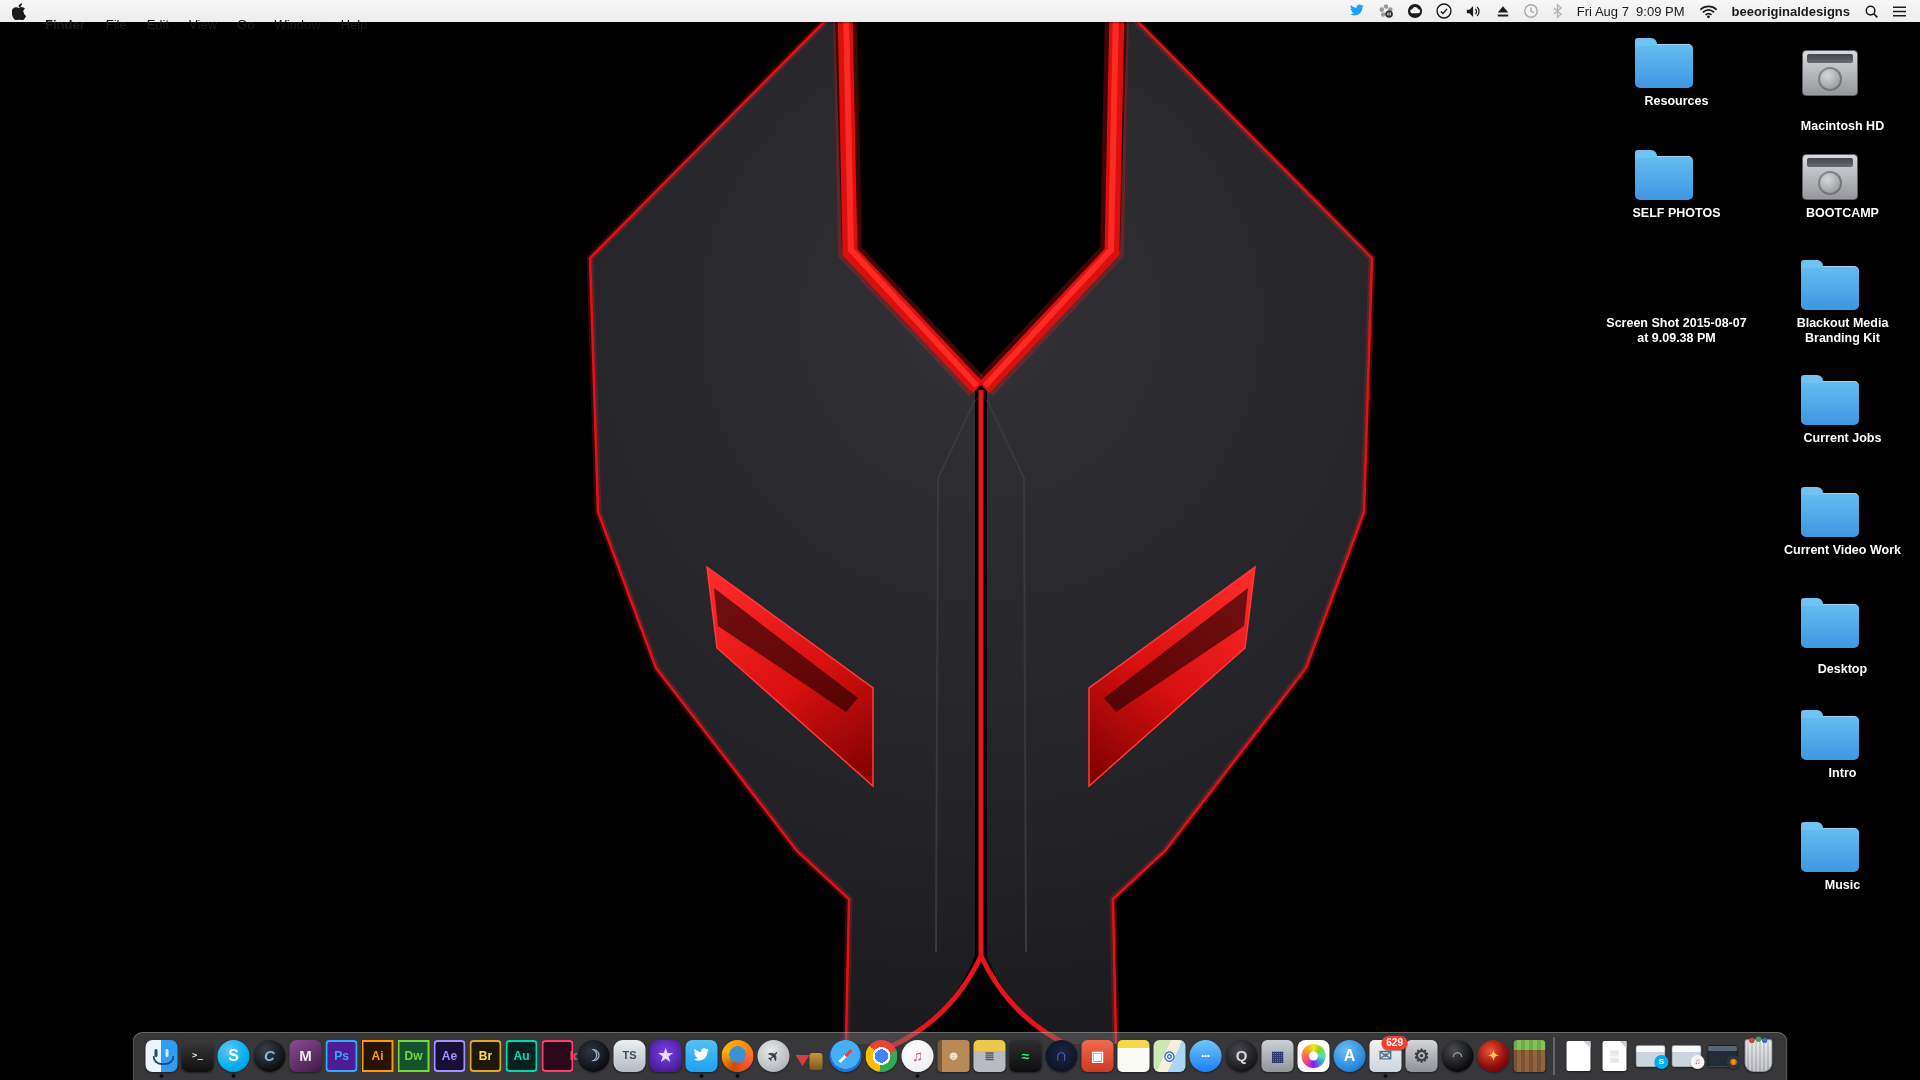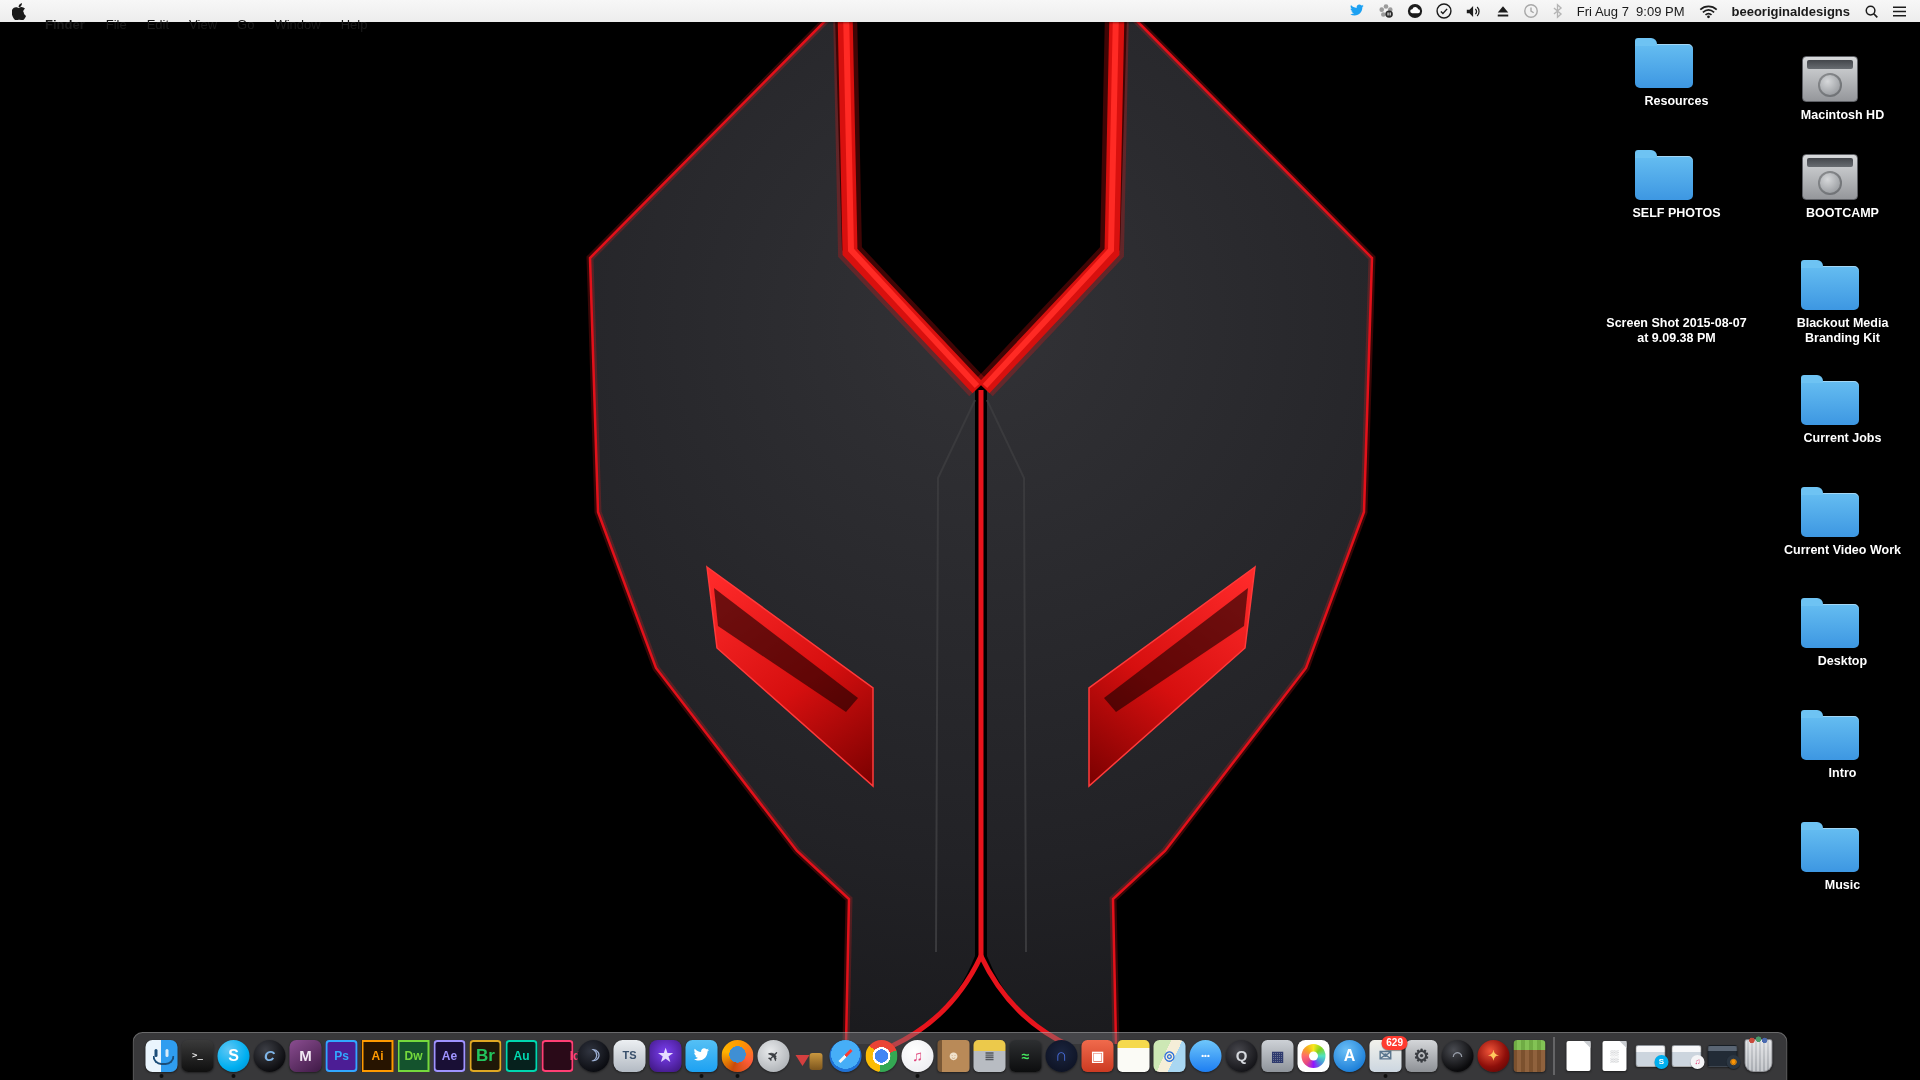--- a/index.html
+++ b/index.html
@@ -262,21 +262,21 @@
       </div>
   </div>
 
   <div id="desktop-icons">
       <div class="dcell" style="left: 1579px; top: 30px; width: 170px;">
         <div class="dicon-box">
           <div class="dt-folder"></div>
         </div>
         <div class="dlabel">Resources</div>
       </div>
-      <div class="dcell" style="left: 1745px; top: 44px; width: 170px;">
+      <div class="dcell" style="left: 1745px; top: 38px; width: 170px; gap: 17px;">
         <div class="dicon-box">
           <div class="dt-drive"></div>
         </div>
         <div class="dlabel">Macintosh HD</div>
       </div>
       <div class="dcell" style="left: 1579px; top: 142px; width: 170px;">
         <div class="dicon-box">
           <div class="dt-folder"></div>
         </div>
         <div class="dlabel">SELF PHOTOS</div>
@@ -304,21 +304,21 @@
           <div class="dt-folder"></div>
         </div>
         <div class="dlabel">Current Jobs</div>
       </div>
       <div class="dcell" style="left: 1745px; top: 479px; width: 170px;">
         <div class="dicon-box">
           <div class="dt-folder"></div>
         </div>
         <div class="dlabel">Current Video Work</div>
       </div>
-      <div class="dcell" style="left: 1745px; top: 590px; width: 170px;">
+      <div class="dcell" style="left: 1745px; top: 590px; width: 170px; gap: 8px;">
         <div class="dicon-box">
           <div class="dt-folder"></div>
         </div>
         <div class="dlabel">Desktop</div>
       </div>
       <div class="dcell" style="left: 1745px; top: 702px; width: 170px;">
         <div class="dicon-box">
           <div class="dt-folder"></div>
         </div>
         <div class="dlabel">Intro</div>
@@ -372,21 +372,21 @@
           <span class="glyph" style="color: rgb(117, 217, 60); font-size: 12px;">Dw</span>
         </div>
       </div>
       <div class="dock-item">
         <div class="icon" style="background: rgb(25, 15, 53); box-shadow: rgb(159, 147, 255) 0px 0px 0px 2px inset; border-radius: 4px;">
           <span class="glyph" style="color: rgb(159, 147, 255); font-size: 12px;">Ae</span>
         </div>
       </div>
       <div class="dock-item">
         <div class="icon" style="background: rgb(31, 24, 8); box-shadow: rgb(224, 168, 35) 0px 0px 0px 2px inset; border-radius: 4px;">
-          <span class="glyph" style="color: #22c55e; font-size: 17px;">Br</span>
+          <span class="glyph" style="color: #fde047; font-size: 12px;">Br</span>
         </div>
       </div>
       <div class="dock-item">
         <div class="icon" style="background: rgb(6, 33, 29); box-shadow: rgb(0, 216, 176) 0px 0px 0px 2px inset; border-radius: 4px;">
           <span class="glyph" style="color: rgb(0, 216, 176); font-size: 12px;">Au</span>
         </div>
       </div>
       <div class="dock-item">
         <div class="icon" style="background: rgb(42, 10, 24); box-shadow: rgb(255, 63, 116) 0px 0px 0px 2px inset; border-radius: 4px;">
           <span class="glyph" style="color: rgb(255, 63, 116); font-size: 12px; margin-left: 35px;">Id</span>

